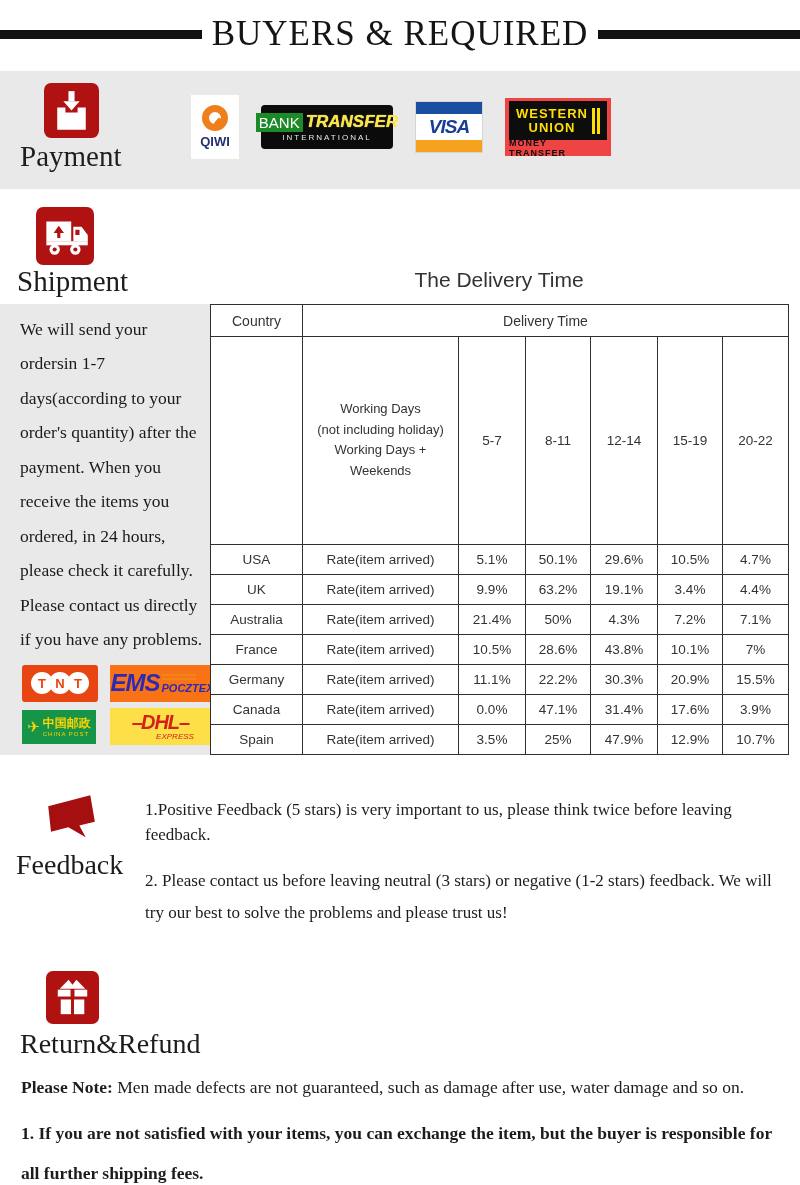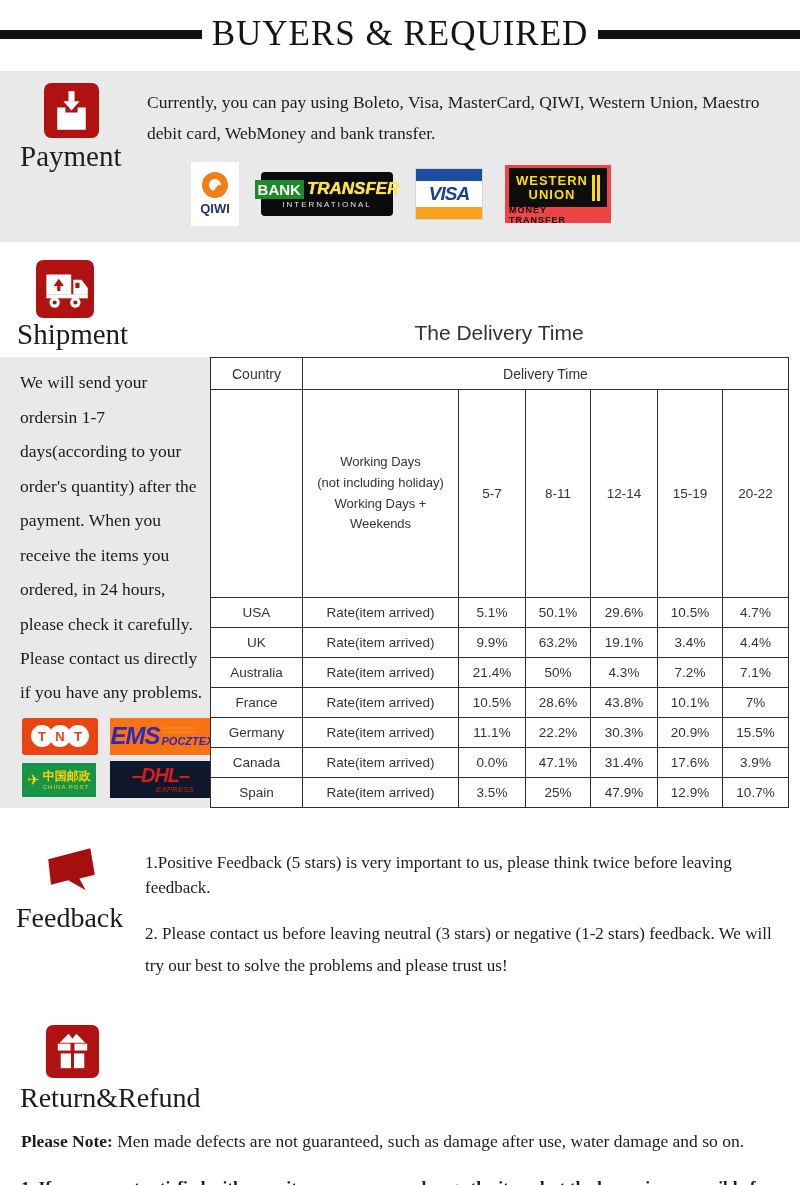--- a/index.html
+++ b/index.html
@@ -28,21 +28,21 @@
   .pay-desc { font-size:17.5px; line-height:1.75; margin:6px 36px 6px 2px; }
   .logo-row { display:flex; align-items:center; gap:22px; margin:14px 0 0 46px; }
 
   .logo-qiwi { width:48px; height:64px; background:#fff; display:flex; flex-direction:column; align-items:center; justify-content:center; gap:3px; }
   .q-circle { width:26px; height:26px; border:7px solid #ef7f1a; border-radius:50%; position:relative; }
   .q-circle::after { content:""; position:absolute; right:-3px; bottom:-4px; width:9px; height:9px; background:#ef7f1a; transform:rotate(40deg); border-radius:2px; }
   .qiwi-label { font-family:"Liberation Sans", sans-serif; font-weight:bold; font-size:13px; color:#27316e; }
 
   .logo-bank { width:132px; height:44px; background:#0b0b0b; border-radius:4px; display:flex; flex-direction:column; align-items:center; justify-content:center; }
   .bank-row { display:flex; align-items:center; gap:3px; }
-  .bank-word1 { font-family:"Liberation Sans", sans-serif; font-weight:bold; font-size:15px; color:#fff; background:#1c8a28; padding:1px 3px; }
+  .bank-word1 { font-family:"Liberation Sans", sans-serif; font-weight:normal; font-size:15px; color:#fff; background:#1c8a28; padding:1px 3px; }
   .bank-word2 { font-family:"Liberation Sans", sans-serif; font-weight:bold; font-style:italic; font-size:17px; color:#ffe43a; text-shadow:0 0 1px #fff; }
   .bank-line2 { font-family:"Liberation Sans", sans-serif; font-size:8px; color:#e8e8e8; letter-spacing:2px; margin-top:1px; }
 
   .logo-visa { width:68px; height:52px; background:#fff; border:1px solid #d5d5d5; display:flex; flex-direction:column; }
   .visa-bar-top { height:12px; background:#1b4ea0; }
   .visa-mid { flex:1; display:flex; align-items:center; justify-content:center; }
   .visa-word { font-family:"Liberation Sans", sans-serif; font-weight:bold; font-style:italic; font-size:19px; color:#1b3e94; letter-spacing:-1px; }
   .visa-bar-bot { height:12px; background:#f6a21c; }
 
   .logo-wu { width:106px; height:58px; background:#ef4444; padding:3px 4px 0; display:flex; flex-direction:column; }
@@ -71,21 +71,21 @@
   .logo-ems { width:104px; height:37px; background:#f97316; display:flex; align-items:center; justify-content:center; gap:2px; }
   .ems-main { font-family:"Liberation Sans", sans-serif; font-weight:bold; font-style:italic; font-size:24px; color:#2b2bb4; letter-spacing:-1px; }
   .ems-right { display:flex; flex-direction:column; }
   .ems-stripes i { display:block; width:34px; height:2px; background:#f08519; margin:2px 0; }
   .ems-sub { font-family:"Liberation Sans", sans-serif; font-weight:bold; font-style:italic; font-size:11px; color:#2b2bb4; }
   .logo-cp { width:74px; height:34px; background:#169447; display:flex; align-items:center; justify-content:center; gap:3px; margin-top:2px; }
   .cp-glyph { color:#ffd400; font-size:15px; }
   .cp-col { display:flex; flex-direction:column; line-height:1; }
   .cp-cn { color:#ffd400; font-weight:bold; font-size:12px; }
   .cp-en { color:#ffd400; font-family:"Liberation Sans", sans-serif; font-size:6px; letter-spacing:1px; margin-top:2px; }
-  .logo-dhl { width:100px; height:37px; background:#0f172a; display:flex; flex-direction:column; align-items:center; justify-content:center; }
+  .logo-dhl { width:100px; height:37px; background:#fde047; display:flex; flex-direction:column; align-items:center; justify-content:center; }
   .dhl-main { font-family:"Liberation Sans", sans-serif; font-weight:bold; font-style:italic; font-size:20px; color:#d3201c; letter-spacing:-1px; line-height:1; }
   .dhl-main .dash { letter-spacing:-2px; }
   .dhl-sub { font-family:"Liberation Sans", sans-serif; font-style:italic; font-size:8px; color:#d3201c; margin-left:30px; }
 
   table.delivery { border-collapse:collapse; table-layout:fixed; width:578px; flex:none;
     font-family:"Liberation Sans", sans-serif; color:#333; background:#fff; }
   table.delivery td { border:1px solid #2f2f2f; text-align:center; vertical-align:middle; font-size:13.5px; padding:2px 3px; }
   table.delivery td.wd { text-align:center; padding:5px 6px; font-size:13px; line-height:1.6; }
   table.delivery tr.hdr td { height:32px; font-size:14px; }
   table.delivery tr.data td { height:30px; }
@@ -123,21 +123,20 @@
       <svg width="55" height="55" viewBox="0 0 54 54">
         <rect width="54" height="54" rx="7" fill="#b01111"></rect>
         <rect x="24" y="8" width="6" height="10" fill="#fff"></rect>
         <path d="M19 18 h16 L27 27 Z" fill="#fff"></path>
         <path d="M13 24 h8 v5 h12 v-5 h8 v22 h-28 Z" fill="#fff"></path>
       </svg>
     </div>
     <div class="side-label">Payment</div>
   </div>
   <div class="pay-right">
-    <p class="pay-desc">Currently, you can pay using Boleto, Visa, MasterCard, QIWI, Western Union, Maestro  debit card, WebMoney and bank transfer.</p>
     <div class="logo-row">
       <div class="logo-qiwi">
         <span class="q-circle"></span>
         <span class="qiwi-label">QIWI</span>
       </div>
       <div class="logo-bank">
         <div class="bank-row">
           <span class="bank-word1">BANK</span>
           <span class="bank-word2">TRANSFER</span>
         </div>

